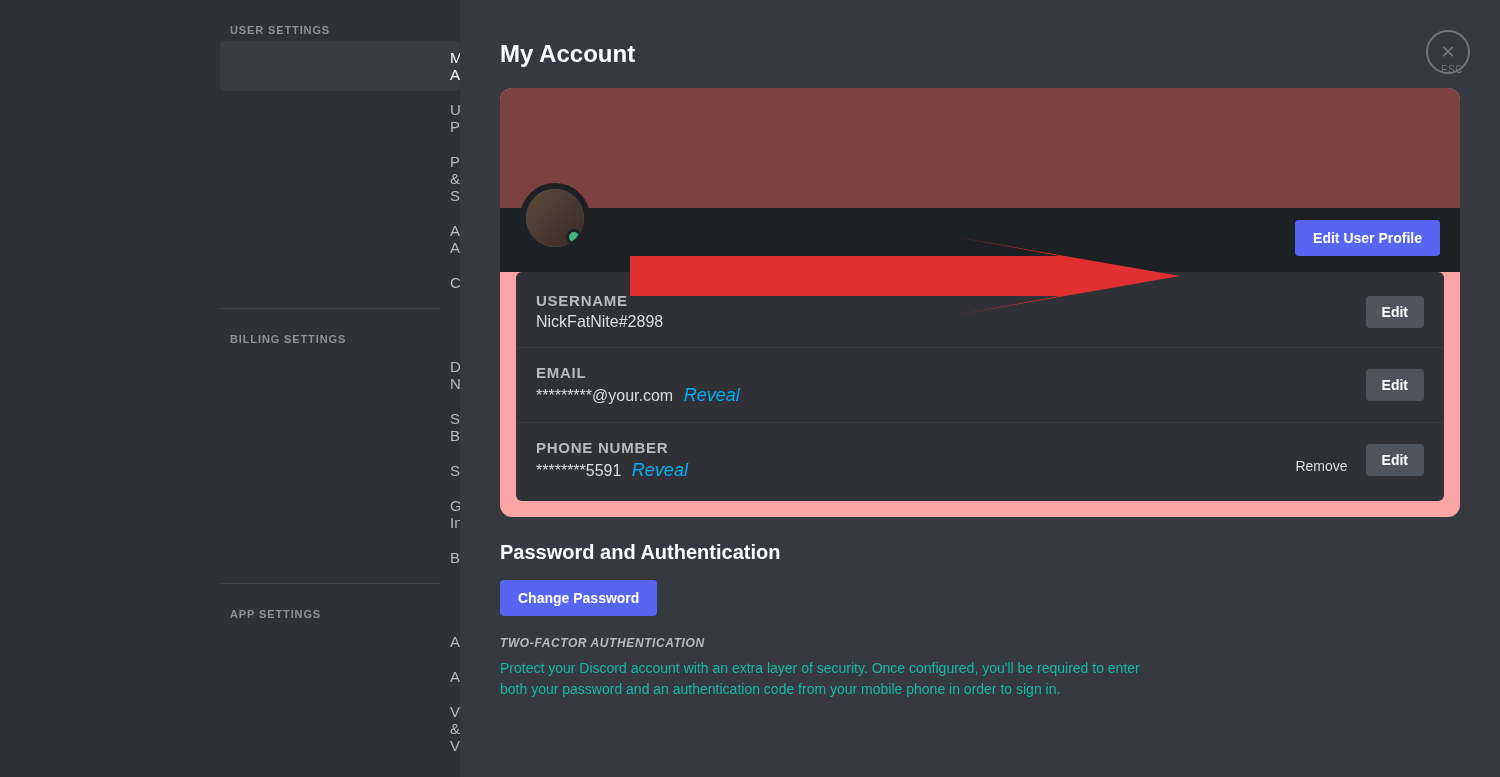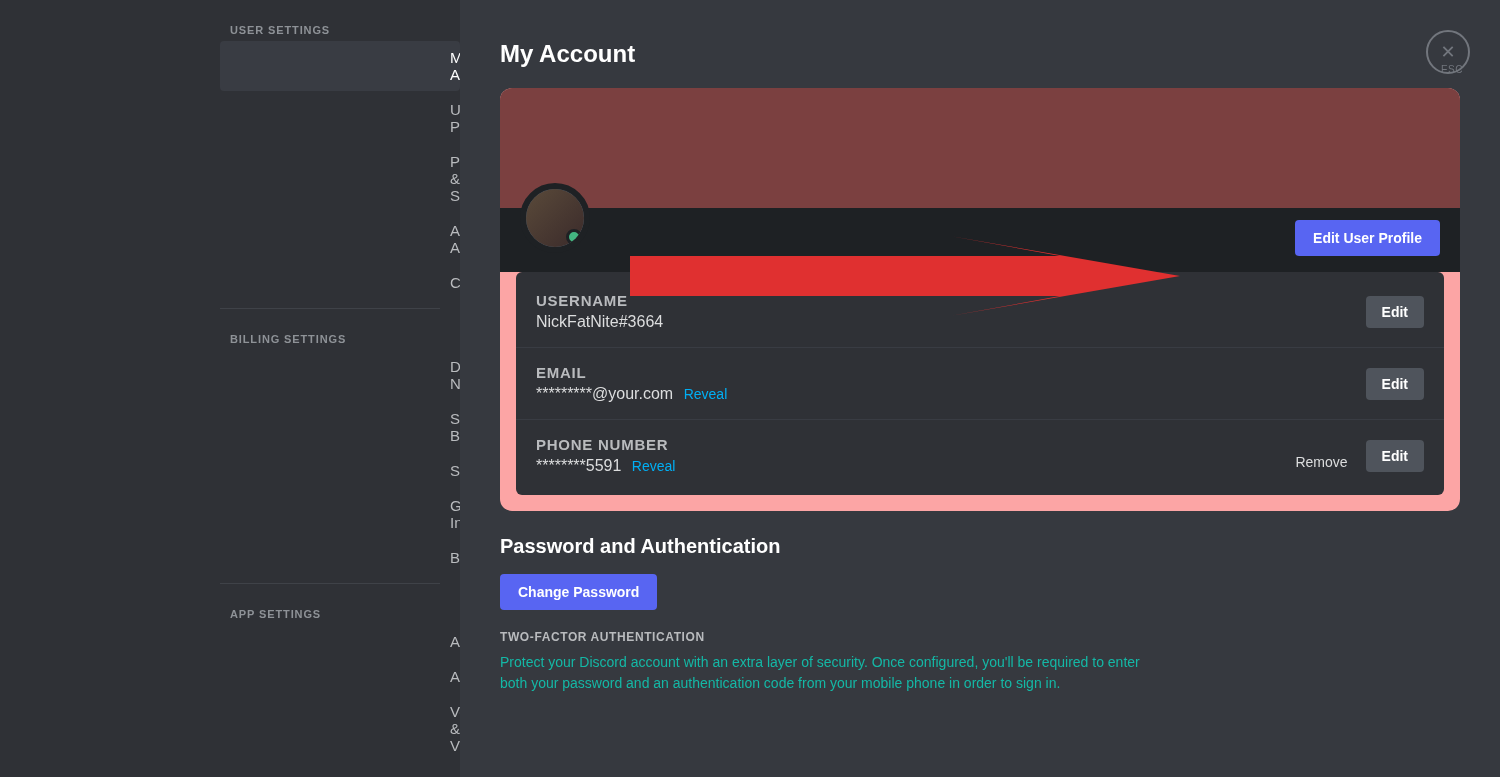--- a/index.html
+++ b/index.html
@@ -157,23 +157,24 @@
       color: #b9bbbe;
       margin-bottom: 4px;
     }
     .info-value {
       font-size: 16px;
       color: #dcddde;
     }
     .reveal-link {
       color: #00aff4;
       cursor: pointer;
-      font-size: 14px;
+      font-size: 18px;
       margin-left: 6px;
       text-decoration: none;
+      font-style: italic;
     }
     .info-right {
       display: flex;
       align-items: flex-end;
       gap: 10px;
       padding-left: 44px;
     }
     .remove-btn {
       background: transparent;
       color: #dcddde;
@@ -212,20 +213,21 @@
       cursor: pointer;
       margin-bottom: 20px;
     }
     .tfa-section-label {
       font-size: 12px;
       font-weight: 700;
       text-transform: uppercase;
       letter-spacing: 0.05em;
       color: #b9bbbe;
       margin-bottom: 8px;
+      font-style: italic;
     }
     .tfa-description {
       font-size: 14px;
       color: #14b8a6;
       line-height: 1.5;
       max-width: 640px;
     }
 
     
     .close-btn {
@@ -364,21 +366,21 @@
         
       </div>
       <button class="edit-profile-btn">Edit User Profile</button>
     </div>
 
     <div class="info-section">
 
       <div class="info-row">
         <div class="info-left">
           <div class="info-label">USERNAME</div>
-          <div class="info-value">NickFatNite#3664</div>
+          <div class="info-value">NickFatNite#2898</div>
         </div>
         <div class="info-right">
           <button class="edit-btn">Edit</button>
         </div>
       </div>
 
       <div class="info-row">
         <div class="info-left">
           <div class="info-label">EMAIL</div>
           <div class="info-value">

